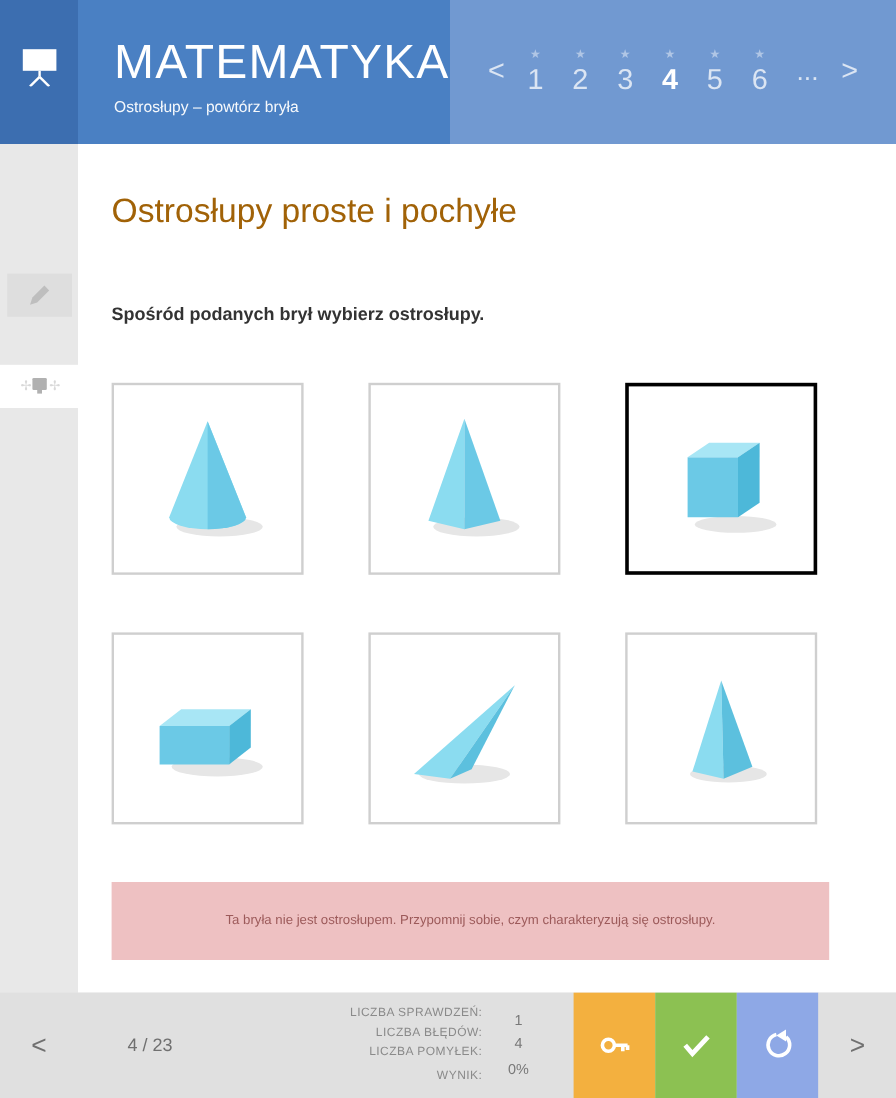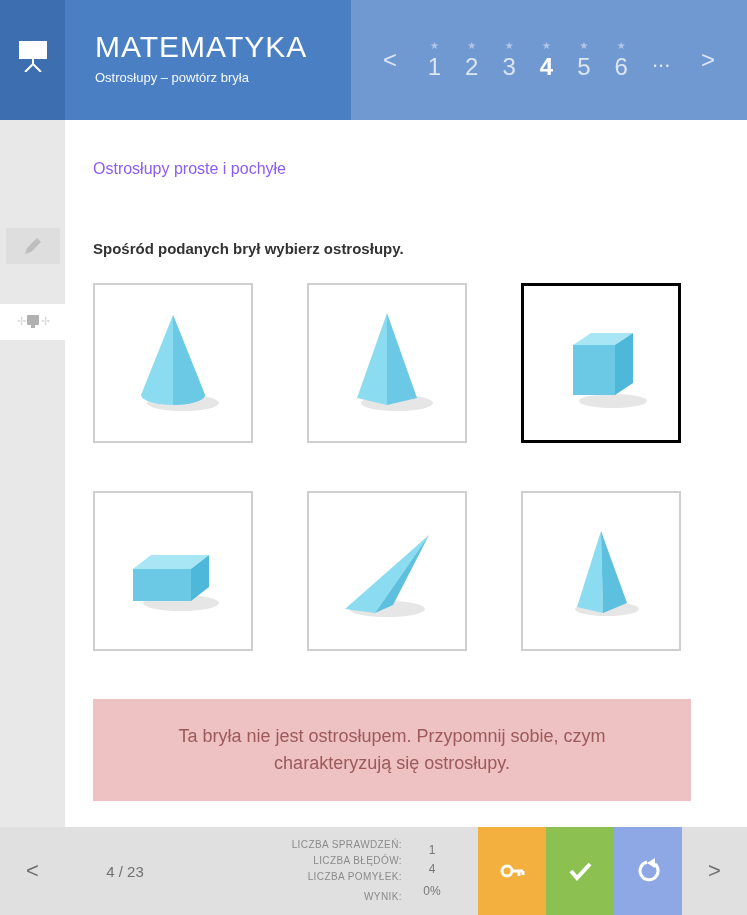--- a/index.html
+++ b/index.html
@@ -1,48 +1,48 @@
 <!DOCTYPE html>
 <html><head>
 <meta charset="utf-8">
 <style>
   * { box-sizing: border-box; margin: 0; padding: 0; }
   body { font-family: Arial, sans-serif; width: 747px; height: 915px; background: #e8e8e8; overflow: hidden; }
 
   .header { display: flex; height: 120px; }
   .logo-area { width: 65px; background: #3c6eb0; display: flex; align-items: flex-start; justify-content: center; padding-top: 38px; }
   .title-area { flex: 0 0 286px; background: #4a80c3; padding: 30px 0 0 30px; color: #fff; }
-  .title-area h1 { font-size: 30px; font-weight: 400; letter-spacing: 1px; }
+  .title-area h1 { font-size: 40px; font-weight: 400; letter-spacing: 1px; }
   .title-area p { font-size: 13px; margin-top: 6px; opacity: 0.95; }
   .nav-area { flex: 1; background: #7199d1; display: flex; align-items: center; justify-content: space-between; padding: 0 24px; color: #dbe5f3; }
   .nav-arrow { font-size: 24px; cursor: pointer; padding: 8px; }
   .nav-pages { display: flex; gap: 24px; align-items: center; }
   .nav-page { text-align: center; cursor: pointer; }
   .nav-page .star { font-size: 10px; opacity: 0.6; display: block; margin-bottom: 2px; }
   .nav-page .num { font-size: 24px; font-weight: 300; }
   .nav-page.current .num { color: #fff; font-weight: 700; }
   .nav-ellipsis { font-size: 22px; }
 
   .body-wrap { display: flex; height: 707px; }
   .sidebar { width: 65px; background: #e8e8e8; display: flex; flex-direction: column; align-items: center; padding-top: 108px; gap: 40px; }
   .sidebar-icon { width: 54px; height: 36px; display: flex; align-items: center; justify-content: center; cursor: pointer; background: #dedede; }
   .sidebar-icon svg { opacity: 0.45; }
   .sidebar-icon.board { background: #fff; width: 65px; }
 
   .main { flex: 1; background: #fff; padding: 40px 0 0 28px; position: relative; }
-  .section-title { font-size: 16px; font-weight: 400; color: #8b5cf6; margin-bottom: 62px; }
+  .section-title { font-size: 28px; font-weight: 400; color: #a16207; margin-bottom: 62px; }
   .content { padding-right: 28px; }
-  .question { font-size: 15px; font-weight: 700; color: #333; margin-bottom: 26px; }
+  .question { font-size: 15px; font-weight: 700; color: #333; margin-bottom: 48px; }
 
   .grid { display: grid; grid-template-columns: repeat(3, 160px); gap: 48px 54px; }
   .option { width: 160px; height: 160px; border: 2px solid #cfcfcf; background: #fff; display: flex; align-items: center; justify-content: center; cursor: pointer; padding: 14px; }
   .option.selected { border: 3px solid #000; }
   .shape-wrap { width: 100%; height: 100%; display: flex; align-items: center; justify-content: center; }
 
-  .feedback { margin-top: 48px; margin-right: 28px; background: #eec1c2; color: #9c5a5a; padding: 24px 80px; text-align: center; font-size: 18px; line-height: 1.5; }
+  .feedback { margin-top: 48px; margin-right: 28px; background: #eec1c2; color: #9c5a5a; padding: 24px 80px; text-align: center; font-size: 11px; line-height: 1.5; }
 
   .footer { height: 88px; display: flex; background: #e0e0e0; }
   .footer-arrow { width: 65px; display: flex; align-items: center; justify-content: center; font-size: 22px; color: #707070; cursor: pointer; }
   .footer-counter { width: 120px; display: flex; align-items: center; justify-content: center; font-size: 15px; color: #707070; }
   .footer-stats { flex: 1; display: flex; justify-content: flex-end; align-items: center; padding-right: 16px; }
   .stat-labels { text-align: right; font-size: 10px; color: #8a8a8a; text-transform: uppercase; line-height: 1.6; letter-spacing: 0.4px; }
   .stat-values { text-align: center; font-size: 12px; color: #787878; line-height: 1.55; min-width: 60px; }
   .footer-btn { width: 68px; display: flex; align-items: center; justify-content: center; cursor: pointer; }
   .footer-btn.key { background: #f3b03f; }
   .footer-btn.check { background: #8cc152; }

